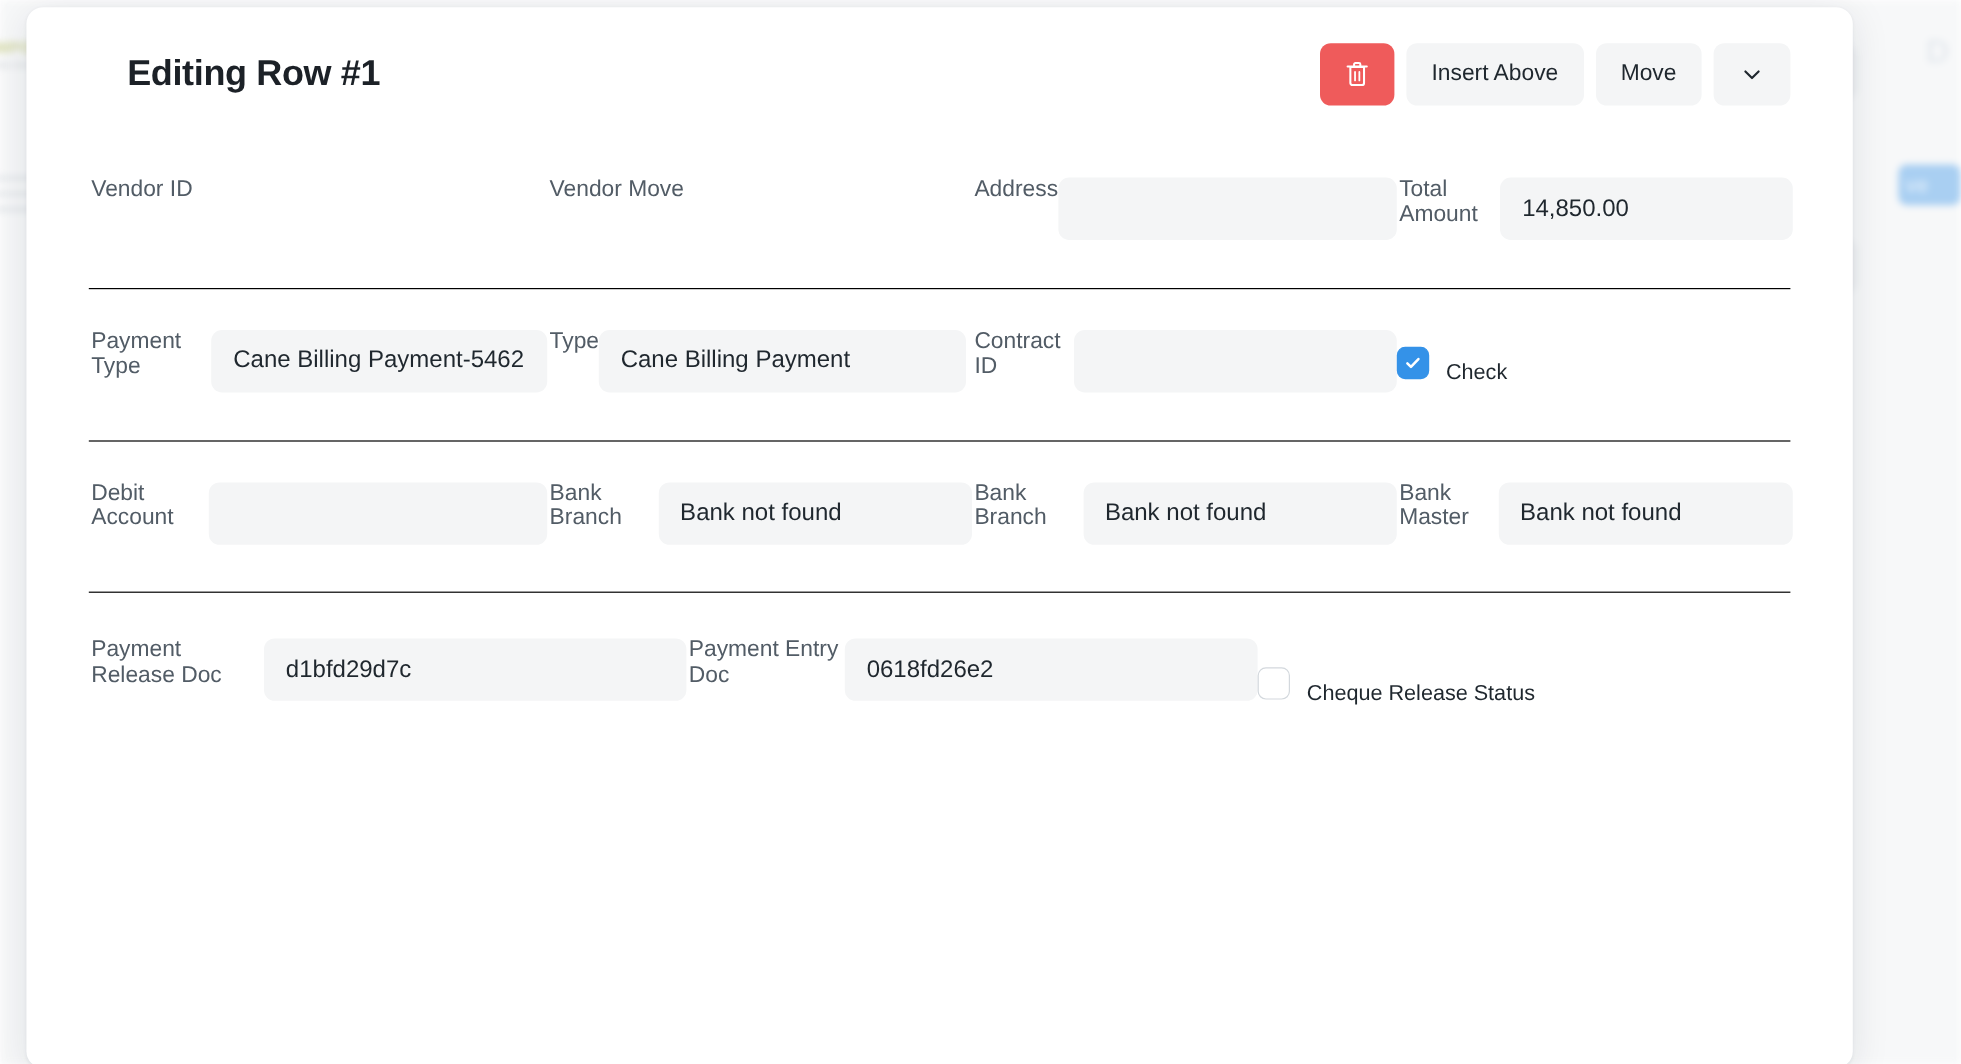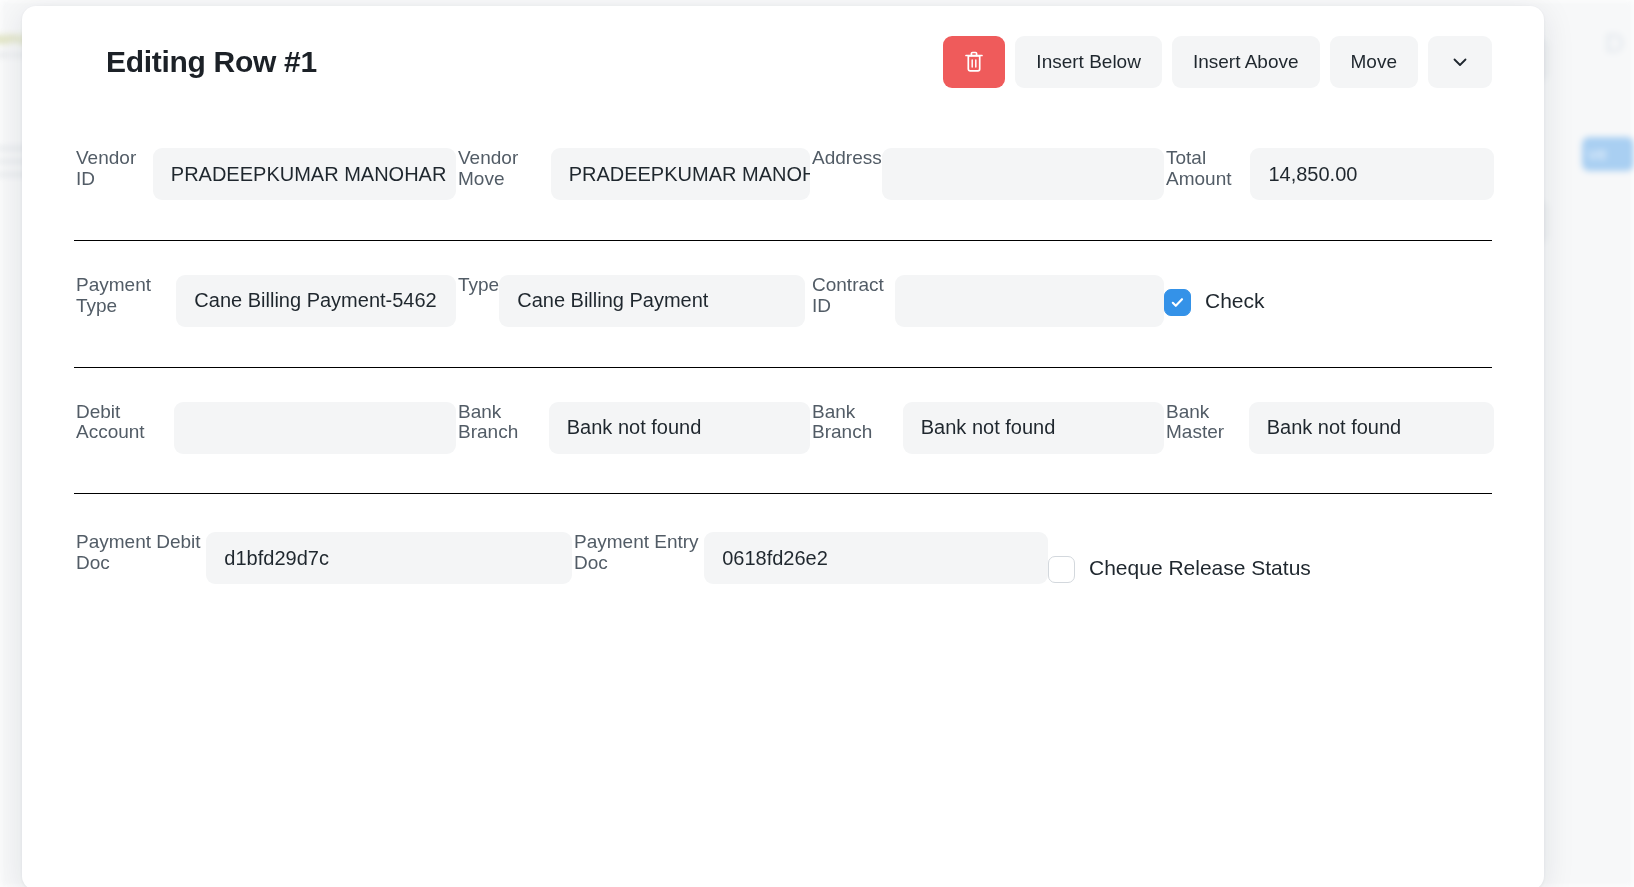--- a/index.html
+++ b/index.html
@@ -204,24 +204,25 @@
     flex: 0 0 auto;
     display: flex;
     align-items: center;
     justify-content: center;
     cursor: pointer;
     margin-top: 2px;
   }
   .cb.on { background: #3492e8; border: 1px solid #3492e8; }
   .cb.off { background: #ffffff; border: 1.5px solid #d3d8dd; }
   .cb-label {
-    font-size: 21px;
+    font-size: 18px;
     color: #1f272e;
     line-height: 27px;
     white-space: nowrap;
+    margin-top: 10px;
   }
   .field.check.low { padding-top: 22px; }
 </style>
 </head>
 <body>
 
 <div class="app-backdrop">
   <div class="bd-left-logo">IMPORT</div>
   <div class="bd-left-sub">data tool</div>
   <div class="bd-nav-line l1"></div>
@@ -245,23 +246,20 @@
         <span class="tb-icon">
           <svg width="22" height="24" viewBox="0 0 22 24" fill="none">
             <path d="M3 5.5h16" stroke="#ffffff" stroke-width="1.7" stroke-linecap="round"></path>
             <path d="M8.4 5.3V3.6c0-.6.5-1.1 1.1-1.1h3c.6 0 1.1.5 1.1 1.1v1.7" stroke="#ffffff" stroke-width="1.7" stroke-linecap="round"></path>
             <path d="M5.3 5.8h11.4v13.3c0 1-.8 1.8-1.8 1.8H7.1c-1 0-1.8-.8-1.8-1.8V5.8z" stroke="#ffffff" stroke-width="1.7" stroke-linejoin="round"></path>
             <path d="M9.2 10v7M12.8 10v7" stroke="#ffffff" stroke-width="1.5" stroke-linecap="round"></path>
           </svg>
         </span>
       </button>
 
-      <button class="tb-btn">
-        <span>Insert Below</span>
-      </button>
 
       <button class="tb-btn">
         <span>Insert Above</span>
       </button>
 
 
       <button class="tb-btn">
         <span>Move</span>
       </button>
 
@@ -274,25 +272,23 @@
       </button>
 
     </div>
   </div>
 
   <div class="modal-body">
 
     <div class="field-row first">
       <div class="field">
         <div class="field-label">Vendor ID</div>
-        <div class="field-control w-330">PRADEEPKUMAR MANOHAR</div>
       </div>
       <div class="field">
         <div class="field-label">Vendor Move</div>
-        <div class="field-control w-306">PRADEEPKUMAR MANOH</div>
       </div>
       <div class="field">
         <div class="field-label">Address</div>
         <div class="field-control w-306"></div>
       </div>
       <div class="field">
         <div class="field-label">Total Amount</div>
         <div class="field-control w-306">14,850.00</div>
       </div>
     </div>
@@ -334,21 +330,21 @@
         <div class="field-control w-306">Bank not found</div>
       </div>
       <div class="field">
         <div class="field-label">Bank Master</div>
         <div class="field-control w-306">Bank not found</div>
       </div>
     </div>
 
     <div class="field-row last">
       <div class="field">
-        <div class="field-label">Payment Debit Doc</div>
+        <div class="field-label">Payment Release Doc</div>
         <div class="field-control w-450">d1bfd29d7c</div>
       </div>
       <div class="field">
         <div class="field-label">Payment Entry Doc</div>
         <div class="field-control w-423">0618fd26e2</div>
       </div>
       <div class="field check low">
         <div class="cb off"></div>
         <div class="cb-label">Cheque Release Status</div>
       </div>

